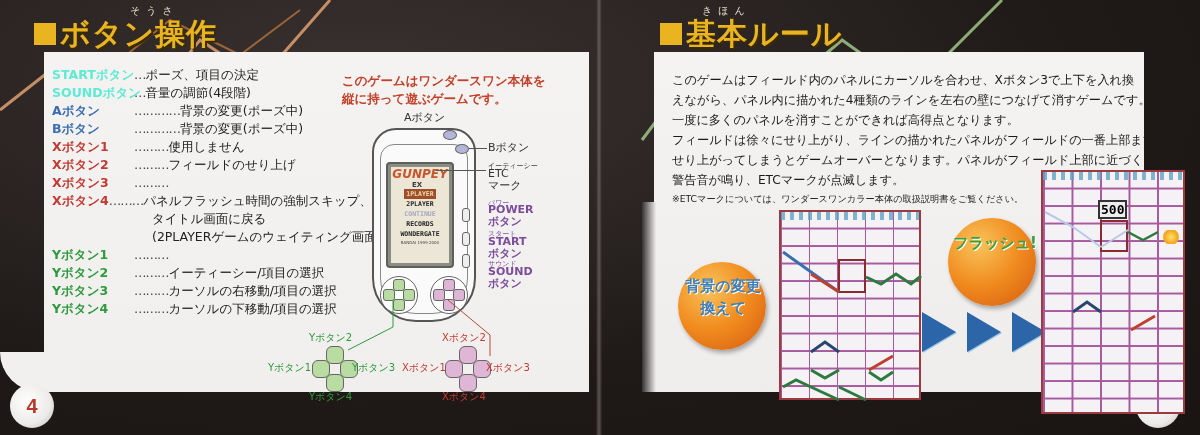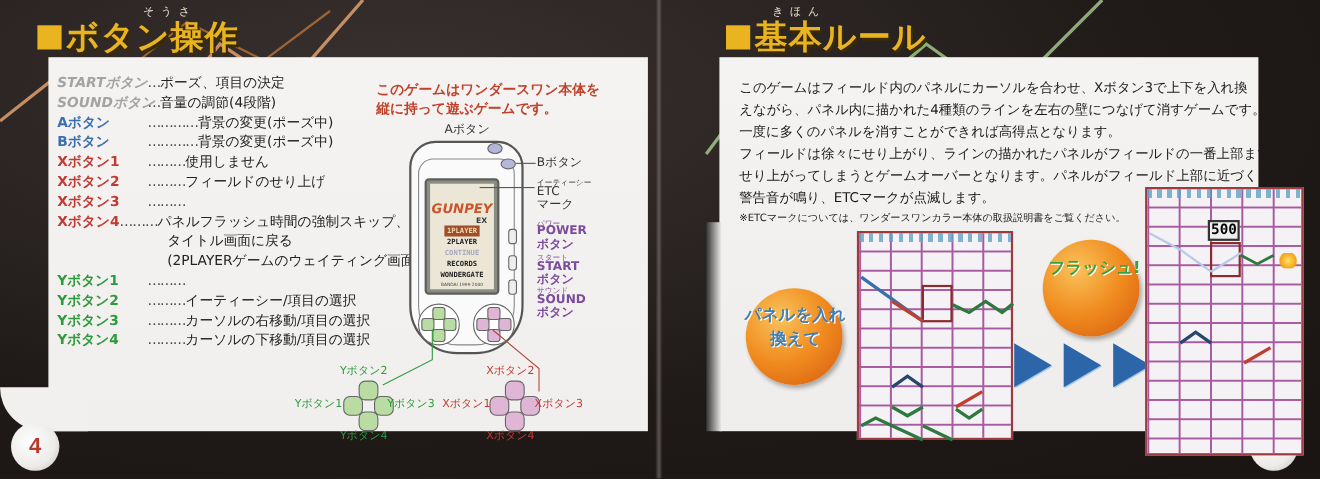--- a/index.html
+++ b/index.html
@@ -63,43 +63,43 @@
 
   
   .btn-list { position: absolute; left: 52px; top: 66px; width: 300px; }
   .btn-row {
     display: flex; font-size: 12.5px; line-height: 18px; height: 18px; white-space: nowrap;
     font-family: "DejaVu Sans", sans-serif;
   }
   .btn-row .key { font-weight: bold; width: 82px; }
   .btn-row .dots { color: #444; letter-spacing: -1px; }
   .btn-row .desc { color: #222; }
-  .key.purple { color: #a3a3a3; font-style: italic; }
+  .key.purple { color: #5eead4; }
   .key.blue { color: #3a6fae; }
   .key.red { color: #c23a33; }
   .key.green { color: #2e9a3e; }
   .btn-row.cont { padding-left: 100px; }
 
   .notice {
     position: absolute; left: 342px; top: 72px; color: #c2412a; font-weight: bold; font-size: 12.5px; line-height: 18px;
   }
 
   
   .device {
     position: absolute; left: 372px; top: 128px; width: 104px; height: 194px;
     border: 2px solid #555; border-radius: 24px 24px 44px 44px; background: #fafafa;
   }
   .device .inner { position: absolute; left: 6px; top: 14px; width: 88px; height: 170px; border: 1.5px solid #888; border-radius: 14px 14px 36px 36px; }
   .screen {
     position: absolute; left: 12px; top: 32px; width: 68px; height: 106px;
     background: #8a8d84; border-radius: 4px; border: 2px solid #5d5f58;
   }
   .screen .lcd { position: absolute; left: 3px; top: 3px; right: 3px; bottom: 3px; background: #ece6d6; }
-  .lcd .logo { color: #c9552a; font-weight: bold; font-size: 12px; text-align: center; margin-top: 16px; font-style: italic; }
-  .lcd .ex { color: #3b3b3b; font-size: 7px; text-align: right; padding-right: 6px; font-weight: bold; }
+  .lcd .logo { color: #c9552a; font-weight: bold; font-size: 12px; text-align: center; margin-top: 0; font-style: italic; }
+  .lcd .ex { color: #3b3b3b; font-size: 7px; text-align: center; padding-right: 6px; font-weight: bold; }
   .lcd .menu { font-size: 6.5px; text-align: center; font-weight: bold; line-height: 10px; color: #222; font-family: "DejaVu Sans Mono", monospace; }
   .lcd .menu .sel { background: #a04d2a; color: #f1d9b0; display: inline-block; padding: 0 2px; }
   .lcd .menu .dim { color: #a8a8bd; }
   .lcd .copy { font-size: 4px; color: #444; text-align: center; margin-top: 1px; }
 
   .dpad { position: absolute; width: 38px; height: 38px; border: 1.5px solid #666; border-radius: 50%; background: #fff; }
   .dpad .arr { position: absolute; width: 12px; height: 12px; border-radius: 3px; border: 1px solid #666; }
   .dpad .u { left: 12px; top: 2px; } .dpad .d { left: 12px; top: 22px; }
   .dpad .l { left: 2px; top: 12px; } .dpad .r { left: 22px; top: 12px; }
   .dpad.y .arr { background: #b9dca2; } .dpad.x .arr { background: #dfb5d6; }
@@ -365,21 +365,21 @@
     <polyline points="88,158 112,144" stroke="#c04030" stroke-width="3" fill="none"></polyline>
     <polyline points="30,158 44,166 58,158" stroke="#2e7a3e" stroke-width="3" fill="none"></polyline>
     <polyline points="88,160 100,168 112,160" stroke="#2e7a3e" stroke-width="3" fill="none"></polyline>
     <polyline points="2,175 15,168 30,175 58,188" stroke="#2e7a3e" stroke-width="3" fill="none"></polyline>
     <polyline points="58,175 85,188" stroke="#2e7a3e" stroke-width="3" fill="none"></polyline>
   </svg>
 </div>
 
 <div class="badge" style="left:678px;top:262px"></div>
 <div class="badge-text blue" style="left:668px;top:275px;width:110px">
-  <div>パネルを入れ</div>
+  <div>背景の変更</div>
   <div>換えて</div>
 </div>
 
 <div class="arrow-tri" style="left:922px;top:312px"></div>
 <div class="arrow-tri" style="left:967px;top:312px"></div>
 <div class="arrow-tri" style="left:1012px;top:312px"></div>
 
 <div class="badge" style="left:948px;top:218px"></div>
 <div class="badge-text green" style="left:935px;top:232px;width:120px">
   <div>フラッシュ!</div>

